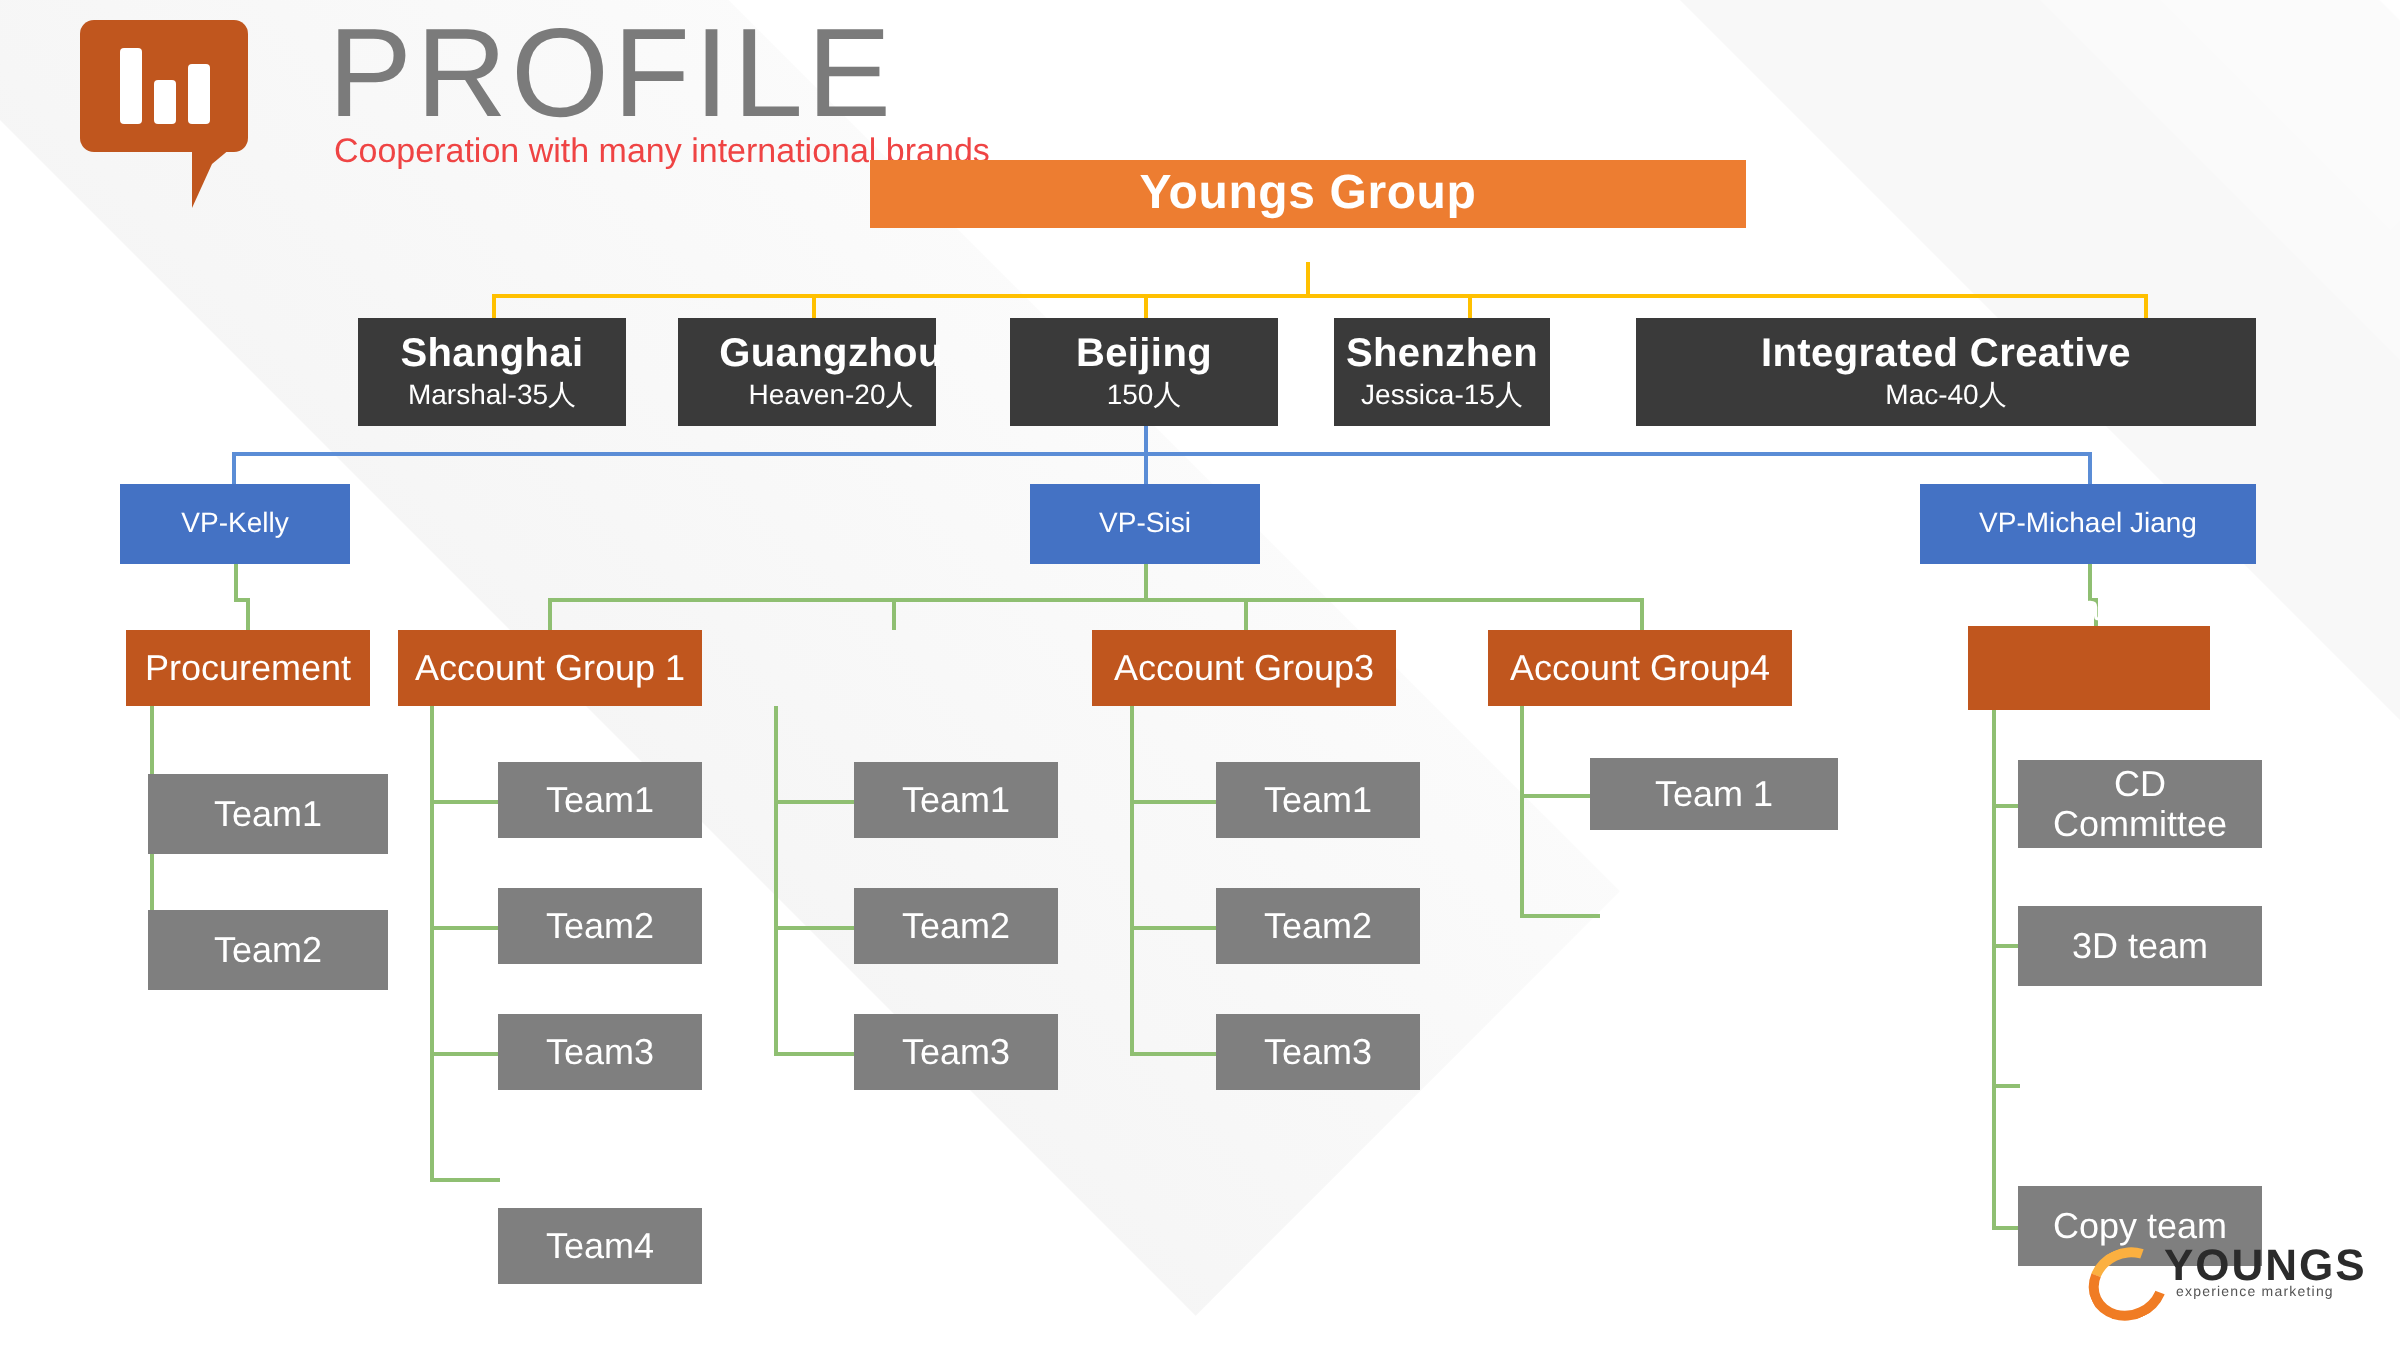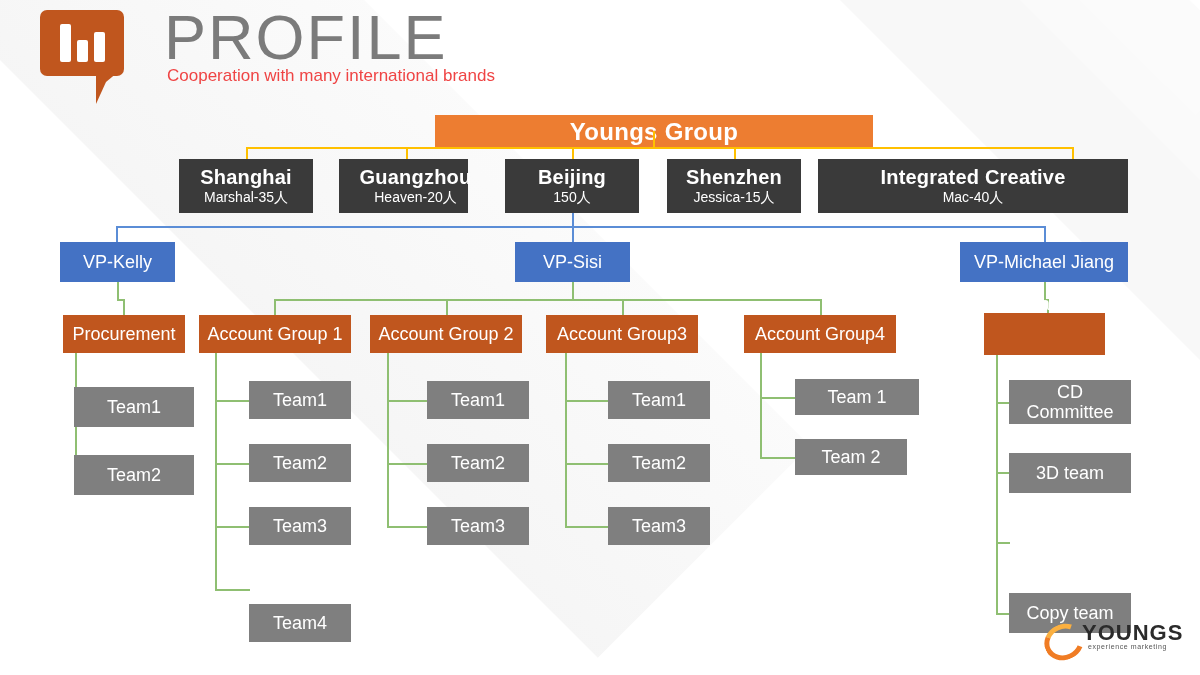--- a/index.html
+++ b/index.html
@@ -78,21 +78,21 @@
   }
   .n-root{
     background:#ED7D31;font-size:24px;font-weight:bold;
     letter-spacing:.3px;
   }
   .n-dark{
     background:#3A3A3A;flex-direction:column;justify-content:center;
   }
   .n-dark .ln1{font-size:20px;font-weight:bold;letter-spacing:.2px;}
   .n-dark .ln2{font-size:14px;font-weight:400;margin-top:2px;}
-  .n-vp{background:#4472C4;font-size:18px;font-weight:400;}
+  .n-vp{background:#4472C4;font-size:14px;font-weight:400;}
   .n-grp{background:#C0561E;font-size:18px;font-weight:400;}
   .n-team{background:#7F7F7F;font-size:18px;font-weight:400;}
 
   
   .ln{position:absolute;}
   .v-y{background:#FFC000;width:2px;}
   .h-y{background:#FFC000;height:2px;}
   .v-b{background:#5B8DD6;width:1.5px;}
   .h-b{background:#5B8DD6;height:1.5px;}
   .v-g{background:#8FBF72;width:1.5px;}
@@ -131,21 +131,21 @@
       <div class="logo-bubble"></div>
       <div class="logo-tail"></div>
       <div class="bar bar1"></div>
       <div class="bar bar2"></div>
       <div class="bar bar3"></div>
     </div>
     <div class="title-profile">PROFILE</div>
     <div class="title-sub">Cooperation with many international brands</div>
   </div>
 
-  <div class="node n-root" style="left:435px;top:115px;width:438px;height:34px;">Youngs Group</div>
+  <div class="node n-root" style="left:435px;top:80px;width:438px;height:34px;">Youngs Group</div>
 
   <div class="ln v-y" style="left:653px;top:131px;height:17px;"></div>
   <div class="ln h-y" style="left:246px;top:147px;width:826px;"></div>
   <div class="ln v-y" style="left:246px;top:147px;height:12px;"></div>
   <div class="ln v-y" style="left:406px;top:147px;height:12px;"></div>
   <div class="ln v-y" style="left:572px;top:147px;height:12px;"></div>
   <div class="ln v-y" style="left:734px;top:147px;height:12px;"></div>
   <div class="ln v-y" style="left:1072px;top:147px;height:12px;"></div>
 
   <div class="node n-dark" style="left:179px;top:159px;width:134px;height:54px;">
@@ -153,21 +153,21 @@
     <span class="ln2">Marshal-35人</span>
   </div>
   <div class="node n-dark" style="left:339px;top:159px;width:129px;height:54px;padding-left:24px;">
     <span class="ln1">Guangzhou</span>
     <span class="ln2">Heaven-20人</span>
   </div>
   <div class="node n-dark" style="left:505px;top:159px;width:134px;height:54px;">
     <span class="ln1">Beijing</span>
     <span class="ln2">150人</span>
   </div>
-  <div class="node n-dark" style="left:667px;top:159px;width:134px;height:54px;">
+  <div class="node n-dark" style="left:667px;top:159px;width:108px;height:54px;">
     <span class="ln1">Shenzhen</span>
     <span class="ln2">Jessica-15人</span>
   </div>
   <div class="node n-dark" style="left:818px;top:159px;width:310px;height:54px;">
     <span class="ln1">Integrated Creative</span>
     <span class="ln2">Mac-40人</span>
   </div>
 
   <div class="ln v-b" style="left:572px;top:213px;height:13px;"></div>
   <div class="ln h-b" style="left:116px;top:226px;width:929px;"></div>
@@ -189,21 +189,20 @@
   <div class="ln v-g" style="left:446px;top:299px;height:16px;"></div>
   <div class="ln v-g" style="left:622px;top:299px;height:16px;"></div>
   <div class="ln v-g" style="left:820px;top:299px;height:16px;"></div>
 
   <div class="ln v-g" style="left:1044px;top:282px;height:17px;"></div>
   <div class="ln h-g" style="left:1044px;top:299px;width:5px;"></div>
   <div class="ln v-g" style="left:1047px;top:299px;height:14px;"></div>
 
   <div class="node n-grp" style="left:63px;top:315px;width:122px;height:38px;">Procurement</div>
   <div class="node n-grp" style="left:199px;top:315px;width:152px;height:38px;">Account Group 1</div>
-  <div class="node n-grp" style="left:370px;top:315px;width:152px;height:38px;">Account Group 2</div>
   <div class="node n-grp" style="left:546px;top:315px;width:152px;height:38px;">Account Group3</div>
   <div class="node n-grp" style="left:744px;top:315px;width:152px;height:38px;">Account Group4</div>
   <div class="node n-grp" style="left:984px;top:313px;width:121px;height:42px;flex-direction:column;gap:40px;">
     <span>Creative</span>
     <span>Center</span>
   </div>
 
   <div class="ln v-g" style="left:75px;top:353px;height:135px;"></div>
   <div class="ln h-g" style="left:75px;top:407px;width:12px;"></div>
   <div class="ln h-g" style="left:75px;top:475px;width:12px;"></div>
@@ -233,21 +232,20 @@
   <div class="ln h-g" style="left:565px;top:463px;width:44px;"></div>
   <div class="ln h-g" style="left:565px;top:526px;width:44px;"></div>
   <div class="node n-team" style="left:608px;top:381px;width:102px;height:38px;">Team1</div>
   <div class="node n-team" style="left:608px;top:444px;width:102px;height:38px;">Team2</div>
   <div class="node n-team" style="left:608px;top:507px;width:102px;height:38px;">Team3</div>
 
   <div class="ln v-g" style="left:760px;top:353px;height:104px;"></div>
   <div class="ln h-g" style="left:760px;top:397px;width:40px;"></div>
   <div class="ln h-g" style="left:760px;top:457px;width:40px;"></div>
   <div class="node n-team" style="left:795px;top:379px;width:124px;height:36px;">Team 1</div>
-  <div class="node n-team" style="left:795px;top:439px;width:112px;height:36px;">Team 2</div>
 
   <div class="ln v-g" style="left:996px;top:355px;height:259px;"></div>
   <div class="ln h-g" style="left:996px;top:402px;width:14px;"></div>
   <div class="ln h-g" style="left:996px;top:472px;width:14px;"></div>
   <div class="ln h-g" style="left:996px;top:542px;width:14px;"></div>
   <div class="ln h-g" style="left:996px;top:613px;width:14px;"></div>
   <div class="node n-team" style="left:1009px;top:380px;width:122px;height:44px;flex-direction:column;">
     <span>CD</span>
     <span>Committee</span>
   </div>

